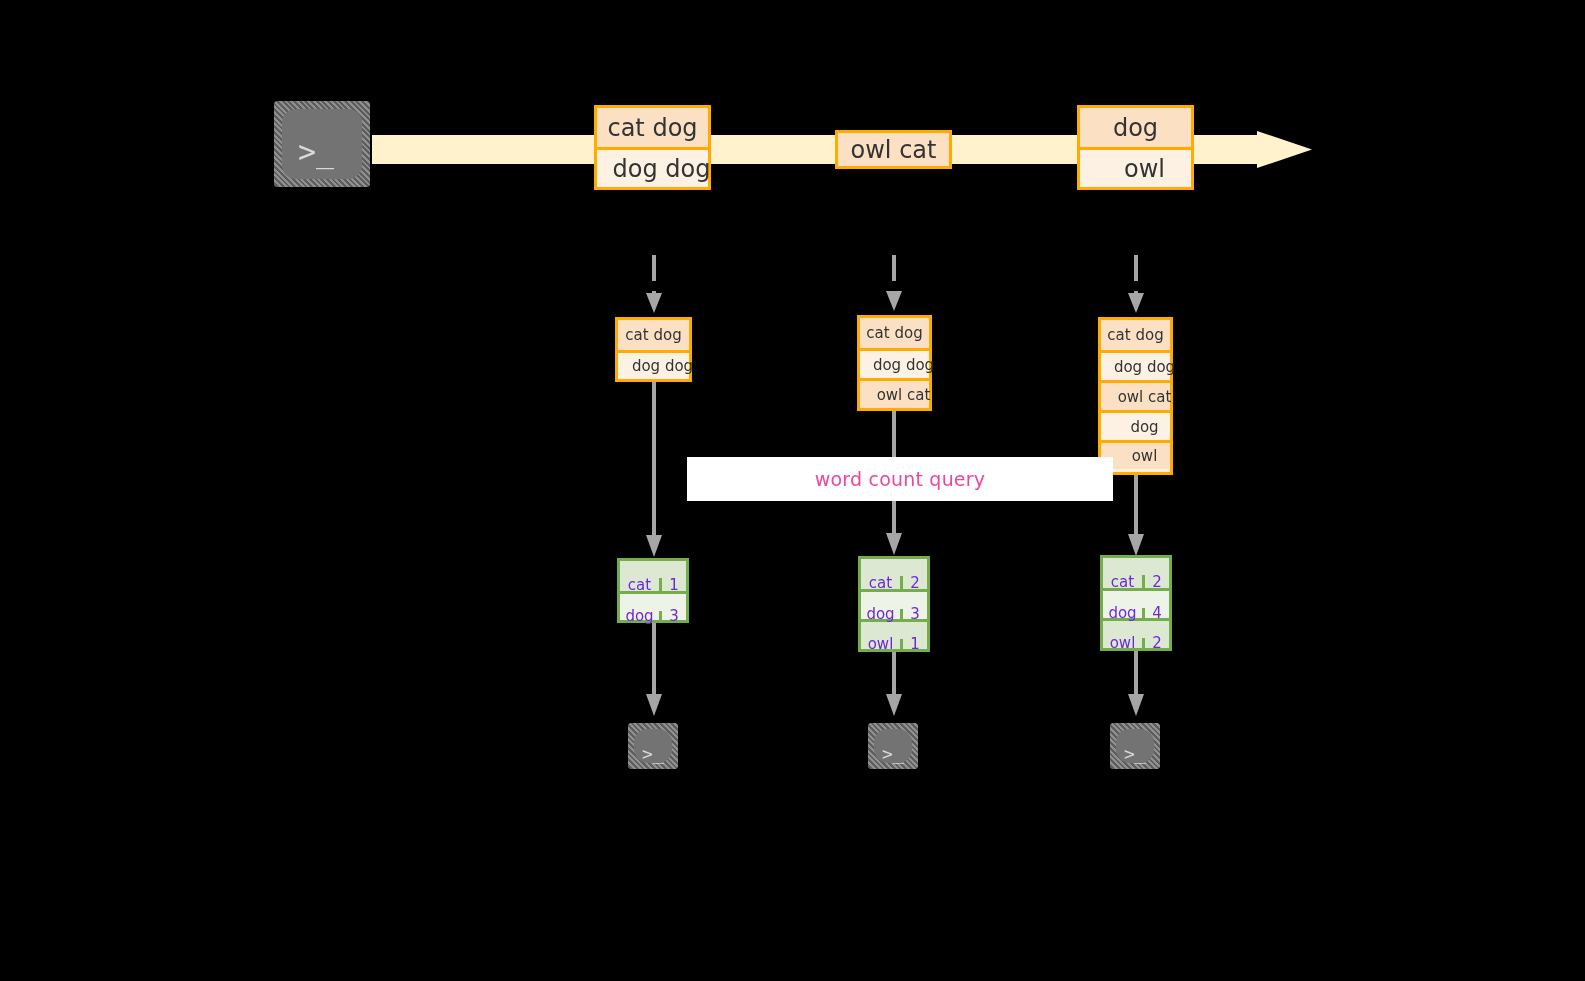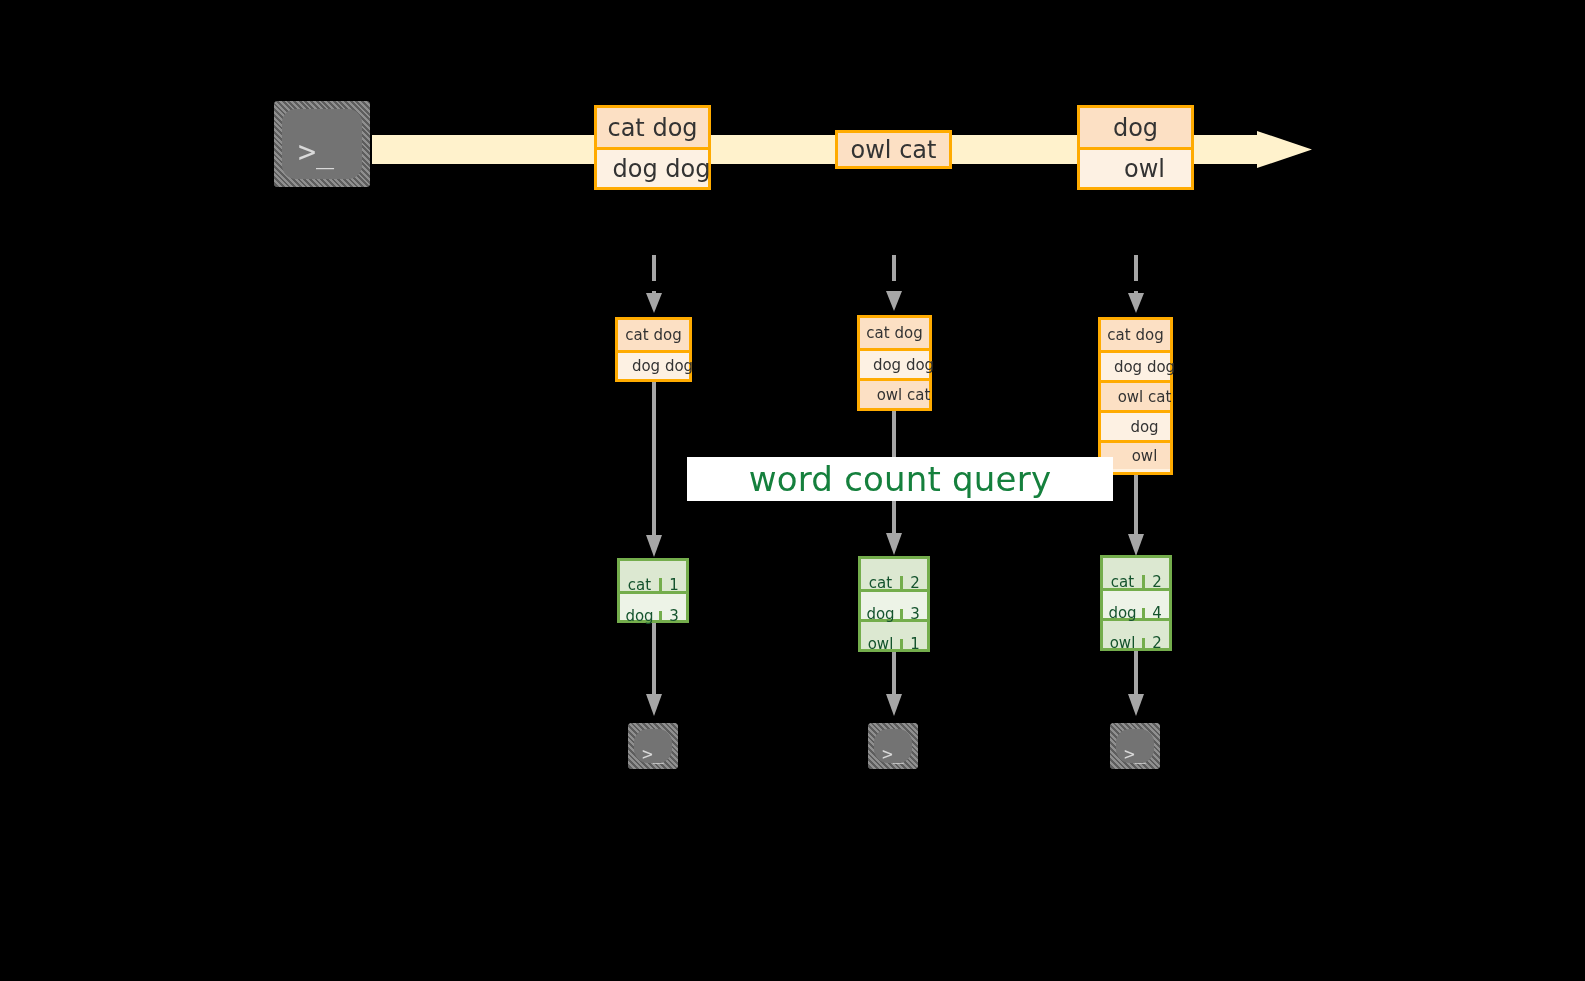--- a/index.html
+++ b/index.html
@@ -88,21 +88,21 @@
     box-sizing: border-box;
   }
   .res-row + .res-row { border-top: 3px solid #74AD4C; }
   .res-row.dark  { background: #DCE8D1; }
   .res-row.light { background: #EDF3E7; }
   .res-cell {
     box-sizing: border-box;
     display: flex;
     align-items: center;
     justify-content: center;
-    color: #14532d;
+    color: #6d28d9;
     white-space: nowrap;
     margin-top: 17px;
   }
   .res-cell.key { border-right: 3px solid #74AD4C; }
 
   
   .conn { position: absolute; z-index: 2; }
 
   
   #query-label {
@@ -111,22 +111,22 @@
     top: 457px;
     width: 426px;
     height: 44px;
     background: #FFFFFF;
     display: flex;
     align-items: center;
     justify-content: center;
     z-index: 8;
   }
   #query-label span {
-    color: #15803d;
-    font-size: 34px;
+    color: #ec4899;
+    font-size: 19px;
     letter-spacing: 0.2px;
     white-space: nowrap;
   }
 </style>
 </head>
 <body>
 
 <div id="stage">
 
   <div class="terminal" style="left:264px; top:91px; width:116px; height:106px;">

